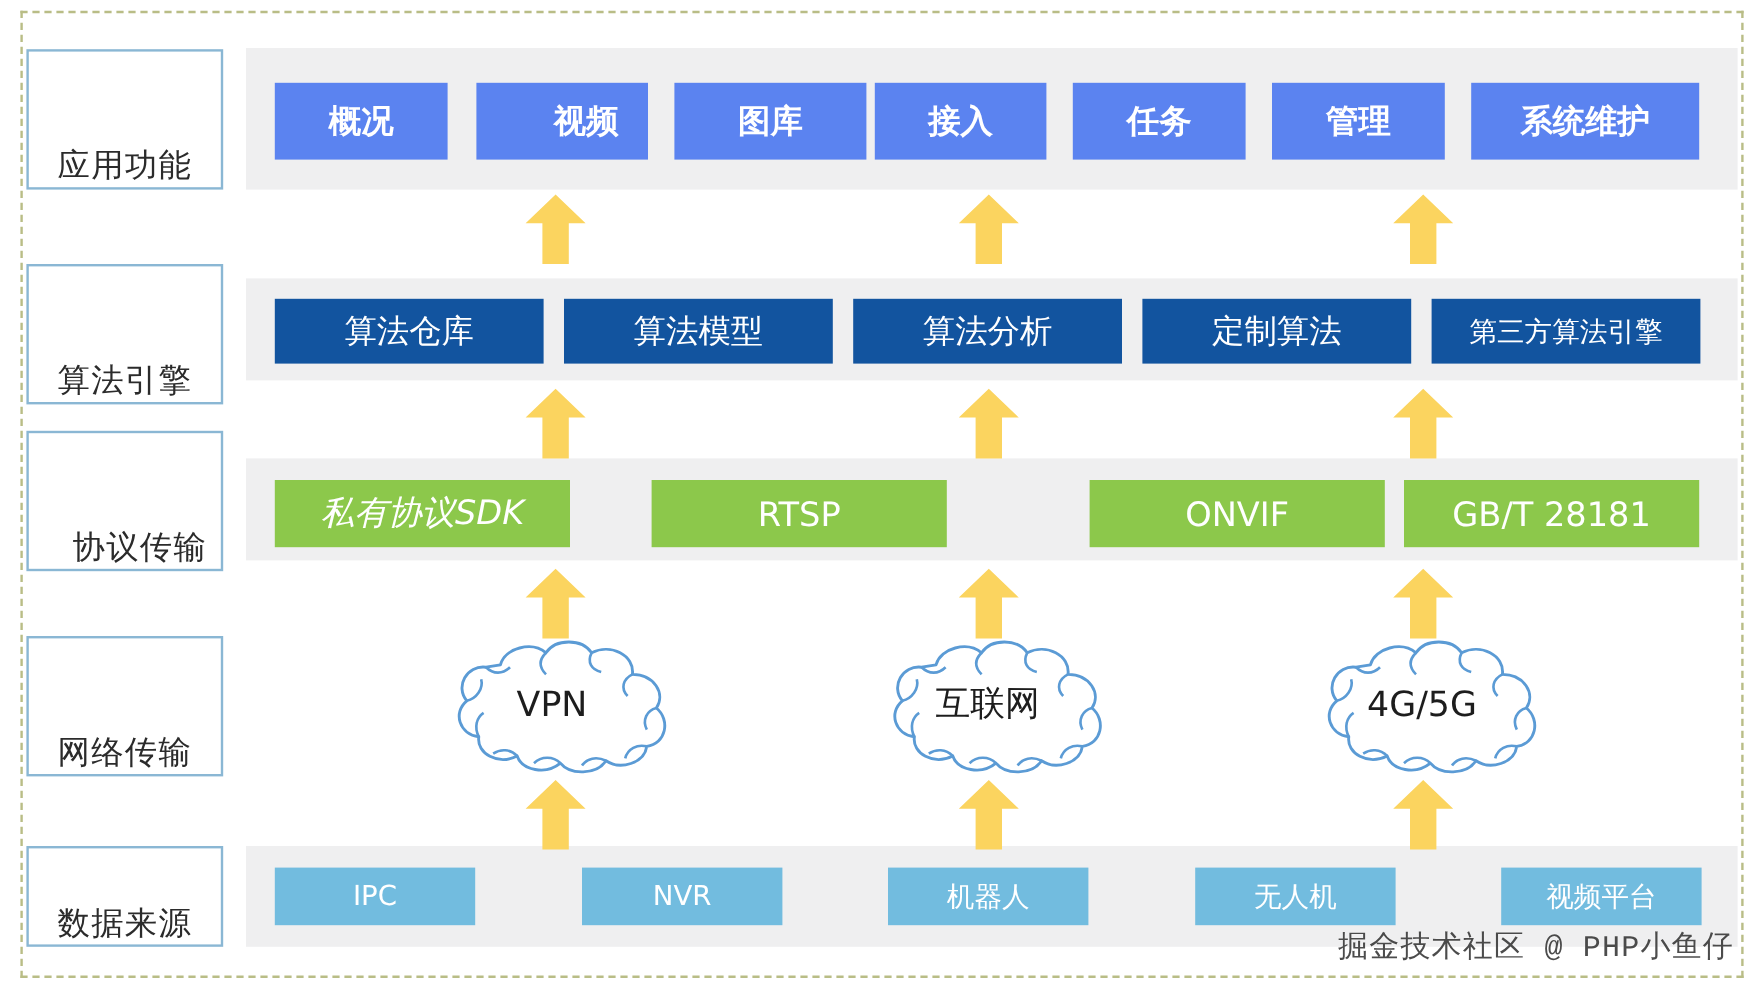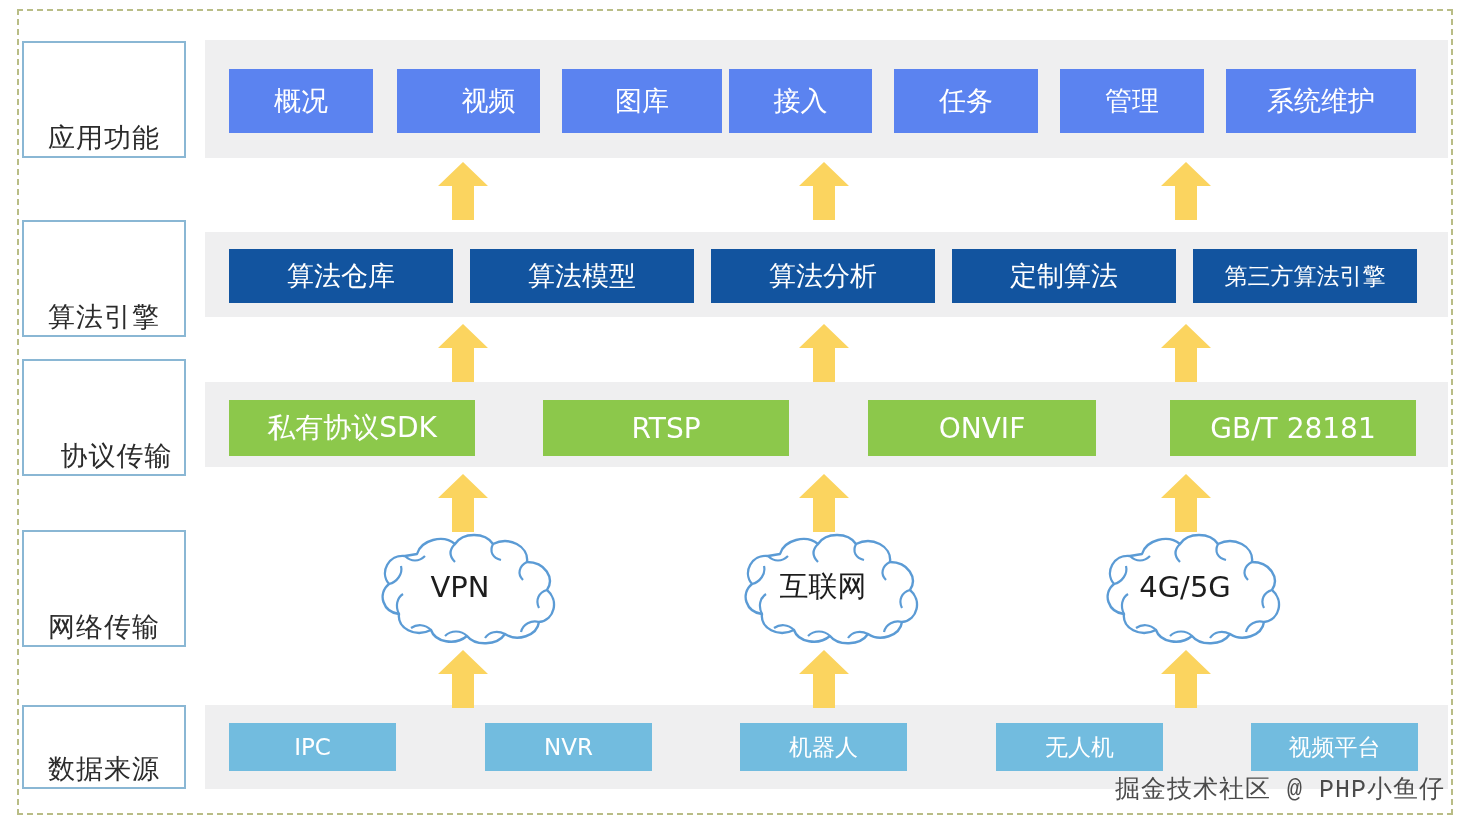--- a/index.html
+++ b/index.html
@@ -63,21 +63,21 @@
     position: absolute;
     display: flex;
     align-items: center;
     justify-content: center;
     color: #ffffff;
     box-sizing: border-box;
     text-align: center;
     font-family: "DejaVu Sans", "Liberation Sans", sans-serif;
     white-space: nowrap;
   }
-  .chip.app     { background: #5B83F0; font-size: 27px; }
+  .chip.app     { background: #5B83F0; font-size: 27px; font-weight: bold; }
   .chip.algo    { background: #12549F; font-size: 27px; }
   .chip.proto   { background: #8CC84B; font-size: 28px; }
   .chip.source  { background: #72BCDF; font-size: 23px; }
   .chip.small   { font-size: 23px; }
 
   
   .arrow {
     position: absolute;
     width: 54px;
     height: 62px;
@@ -178,27 +178,27 @@
       <span>第三方算法引擎</span>
     </div>
   </div>
 
   <div class="row" style="top:0;">
     <div class="band" style="top:382px; height:85px;"></div>
     <div class="label-box" style="top:359px; height:117px;padding-left:25px;">
       <span>协议传输</span>
     </div>
 
-    <div class="chip proto" style="left:229px; top:400px; width:246px; height:56px;">
+    <div class="chip proto" style="left:229px; top:400px; width:246px; height:56px;font-style:italic;">
       <span>私有协议SDK</span>
     </div>
     <div class="chip proto" style="left:543px; top:400px; width:246px; height:56px;">
       <span>RTSP</span>
     </div>
-    <div class="chip proto" style="left:868px; top:400px; width:228px; height:56px;">
+    <div class="chip proto" style="left:908px; top:400px; width:246px; height:56px;">
       <span>ONVIF</span>
     </div>
     <div class="chip proto" style="left:1170px; top:400px; width:246px; height:56px;">
       <span>GB/T 28181</span>
     </div>
   </div>
 
   <div class="row" style="top:0;">
     <div class="label-box" style="top:530px; height:117px;">
       <span>网络传输</span>

